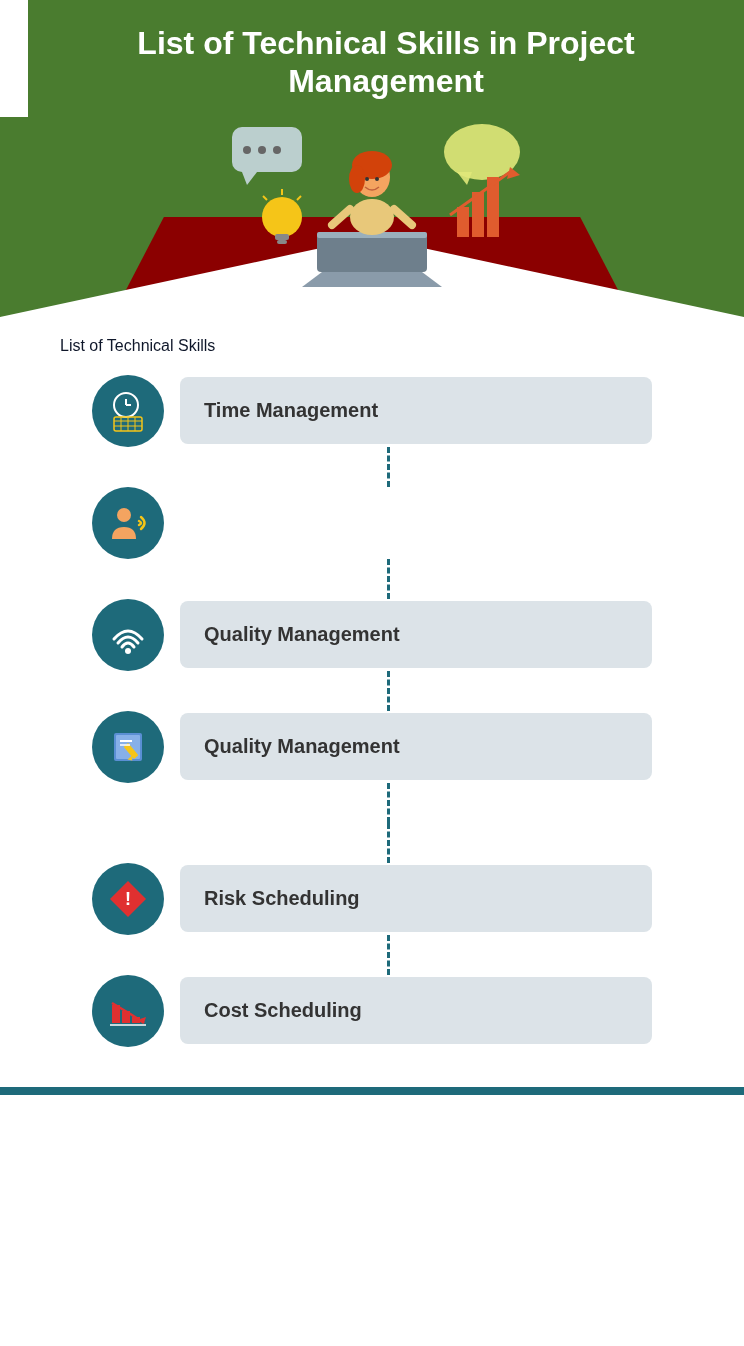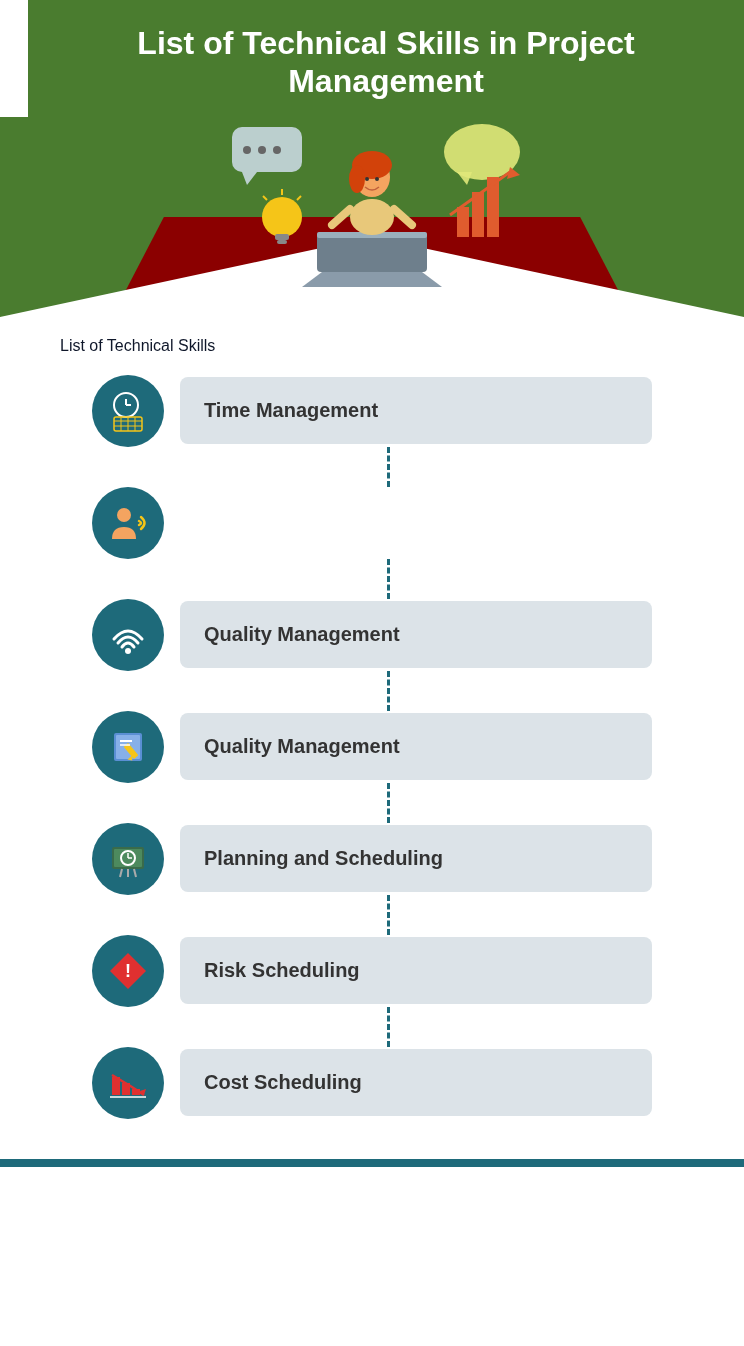--- a/index.html
+++ b/index.html
@@ -279,40 +279,20 @@
           <line x1="14" y1="20" x2="24" y2="20" stroke="#fff" stroke-width="1.5"></line>
         </svg>
       </div>
       <div class="skill-label-box">
         <span>Quality Management</span>
       </div>
     </div>
 
     <div class="connector"></div>
 
-    <div class="skill-item">
-      <div class="skill-icon-wrapper">
-        <svg class="icon-svg" viewBox="0 0 44 44" xmlns="http://www.w3.org/2000/svg">
-
-          <rect x="6" y="10" width="32" height="22" rx="2" fill="#3a6b4a"></rect>
-          <rect x="8" y="12" width="28" height="18" rx="1" fill="#4d8a5e"></rect>
-
-          <circle cx="22" cy="21" r="7" fill="none" stroke="#fff" stroke-width="2"></circle>
-          <line x1="22" y1="16" x2="22" y2="21" stroke="#fff" stroke-width="1.5"></line>
-          <line x1="22" y1="21" x2="26" y2="21" stroke="#fff" stroke-width="1.5"></line>
-
-          <line x1="16" y1="32" x2="14" y2="40" stroke="#aaa" stroke-width="2"></line>
-          <line x1="28" y1="32" x2="30" y2="40" stroke="#aaa" stroke-width="2"></line>
-          <line x1="22" y1="32" x2="22" y2="40" stroke="#aaa" stroke-width="2"></line>
-        </svg>
-      </div>
-      <div class="skill-label-box">
-        <span>Planning and Scheduling</span>
-      </div>
-    </div>
 
     <div class="connector"></div>
 
     <div class="skill-item">
       <div class="skill-icon-wrapper">
         <svg class="icon-svg" viewBox="0 0 44 44" xmlns="http://www.w3.org/2000/svg">
 
           <polygon points="22,4 40,22 22,40 4,22" fill="#e03030"></polygon>
           <text x="22" y="28" font-size="18" font-weight="bold" fill="#fff" text-anchor="middle">!</text>
         </svg>

